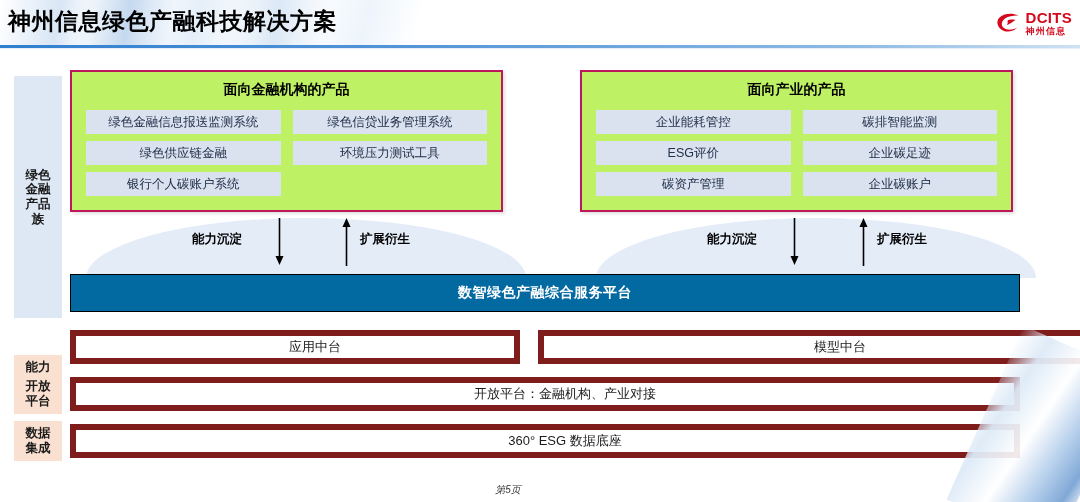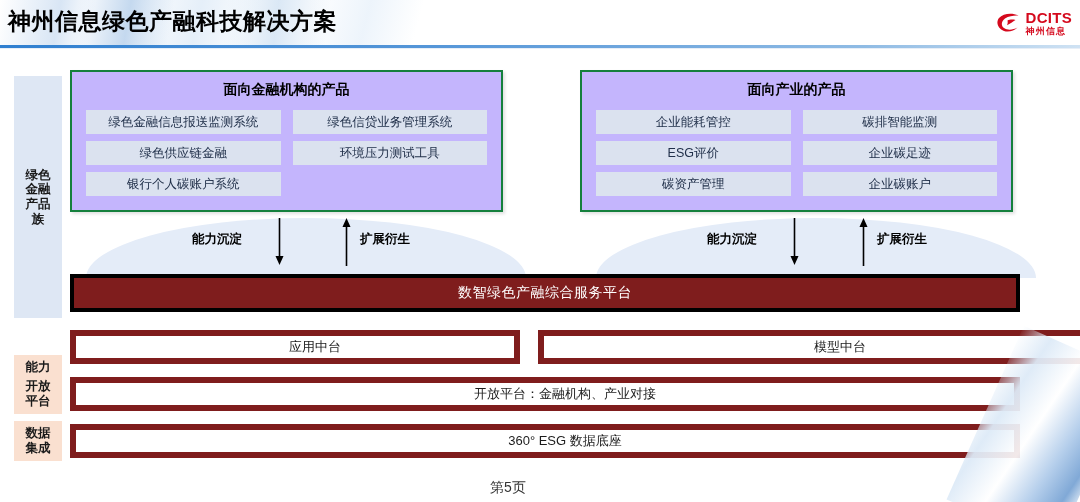--- a/index.html
+++ b/index.html
@@ -120,22 +120,22 @@
     font-weight: bold;
     color: #1a1a1a;
     line-height: 1.18;
   }
   .side-blue  { background: #dee7f4; }
   .side-peach { background: #fae0d0; }
 
   
   .prod-box {
     position: absolute;
-    border: 2px solid #15803d;
-    background: #c4b5fd;
+    border: 2px solid #be185d;
+    background: #bef264;
     box-shadow: 2px 2px 3px rgba(0,0,0,0.12);
     box-sizing: border-box;
   }
   .prod-title {
     text-align: center;
     font-size: 14px;
     font-weight: bold;
     color: #000000;
     margin-top: 9px;
   }
@@ -170,28 +170,28 @@
     white-space: nowrap;
   }
   .arrow {
     position: absolute;
     width: 11px;
   }
 
   
   .platform-bar {
     position: absolute;
-    background: #7f1d1d;
-    border: 4px solid #000000;
+    background: #0369a1;
+    border: 1px solid #000000;
     box-sizing: border-box;
     display: flex;
     align-items: center;
     justify-content: center;
     font-size: 14px;
-    font-weight: normal;
+    font-weight: bold;
     color: #ffffff;
     letter-spacing: 0.5px;
   }
 
   
   .layer-box {
     position: absolute;
     border: 6px solid #7f1d1d;
     background: #ffffff;
     box-sizing: border-box;
@@ -203,21 +203,22 @@
     white-space: nowrap;
     padding-left: 40px;
   }
 
   
   .footer {
     position: absolute;
     left: 0; bottom: 5px;
     width: 1016px;
     text-align: center;
-    font-size: 14px;
+    font-size: 10px;
+    font-style: italic;
     color: #333333;
   }
 </style>
 </head>
 <body>
 
 <div id="slide">
 
   <div class="header">
     <div class="header-streaks"></div>

